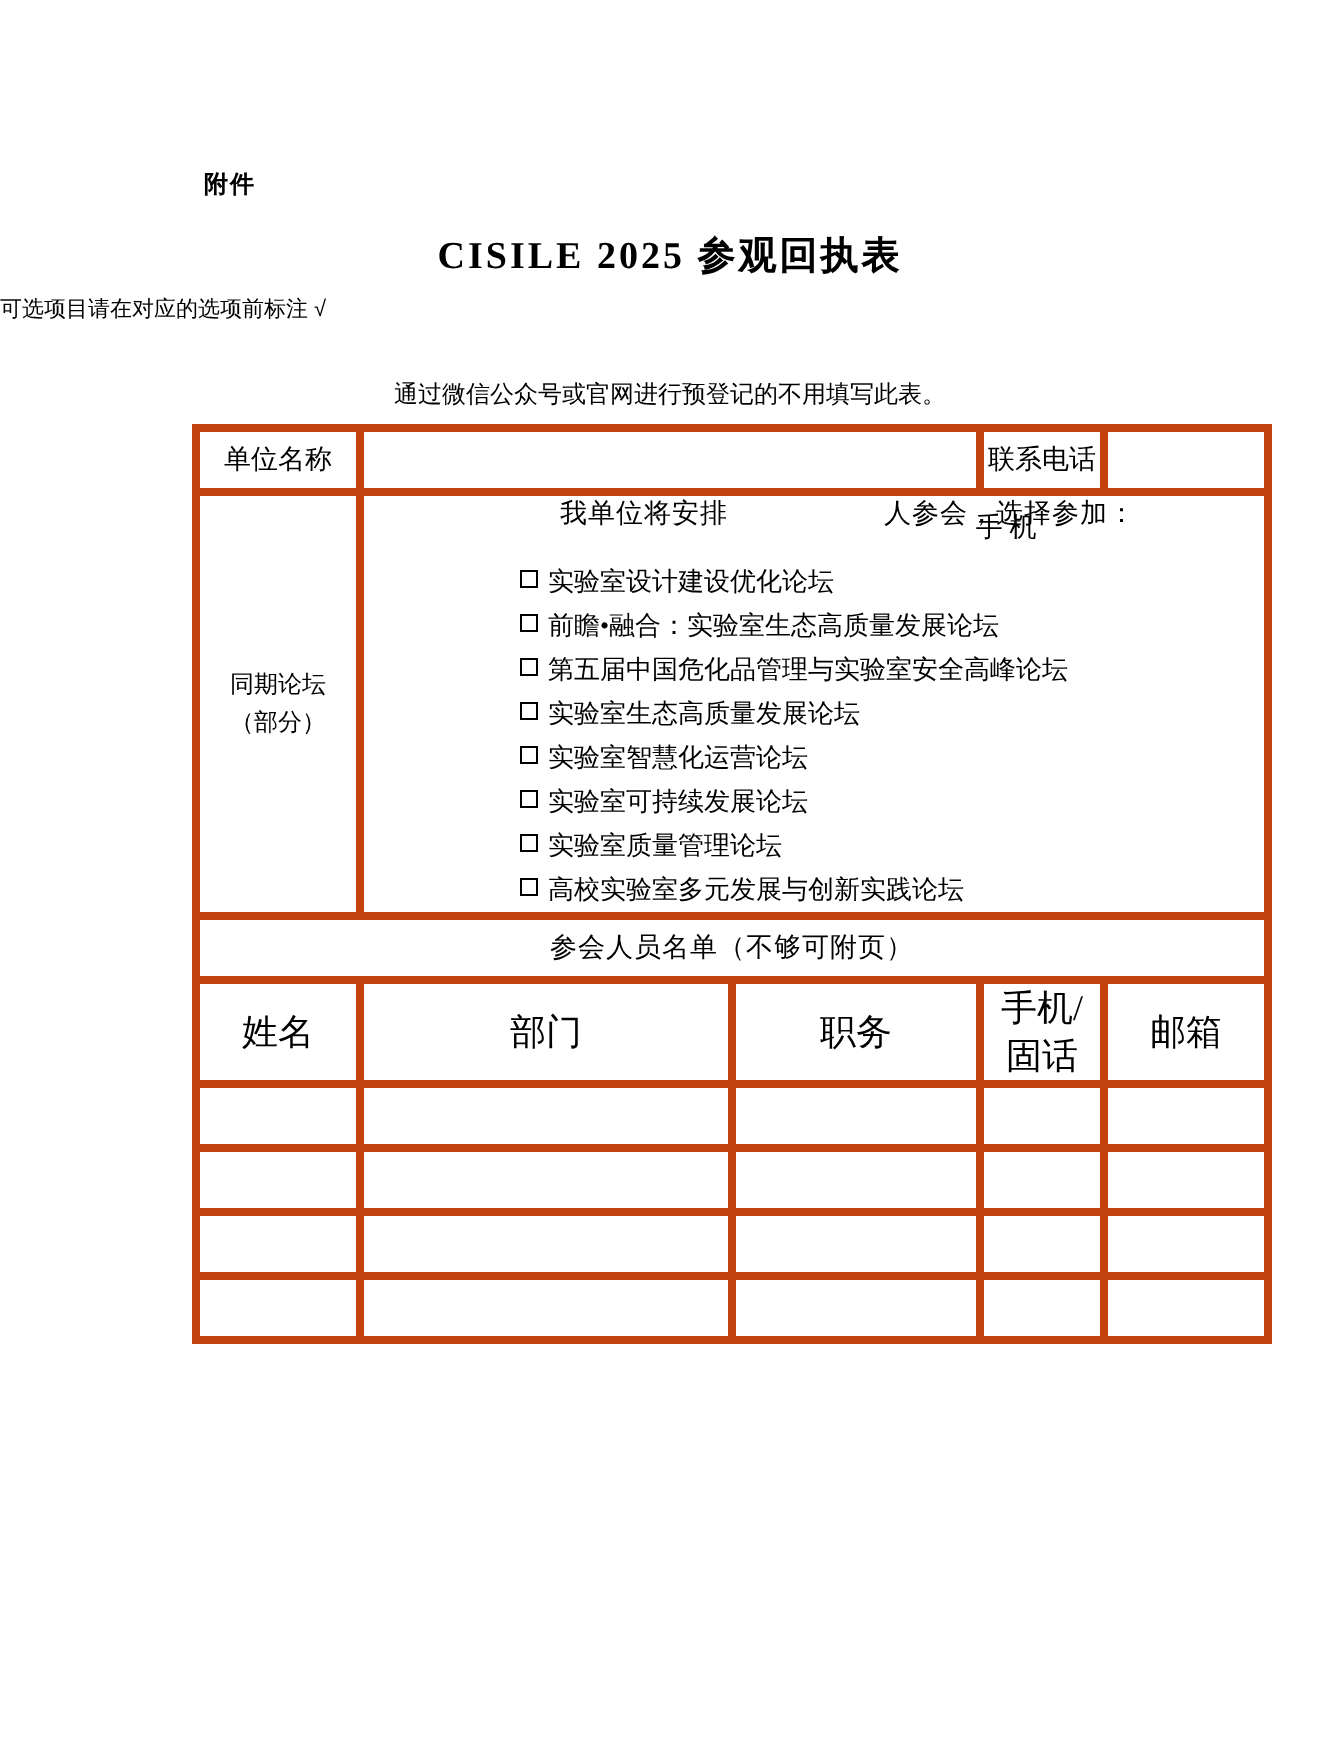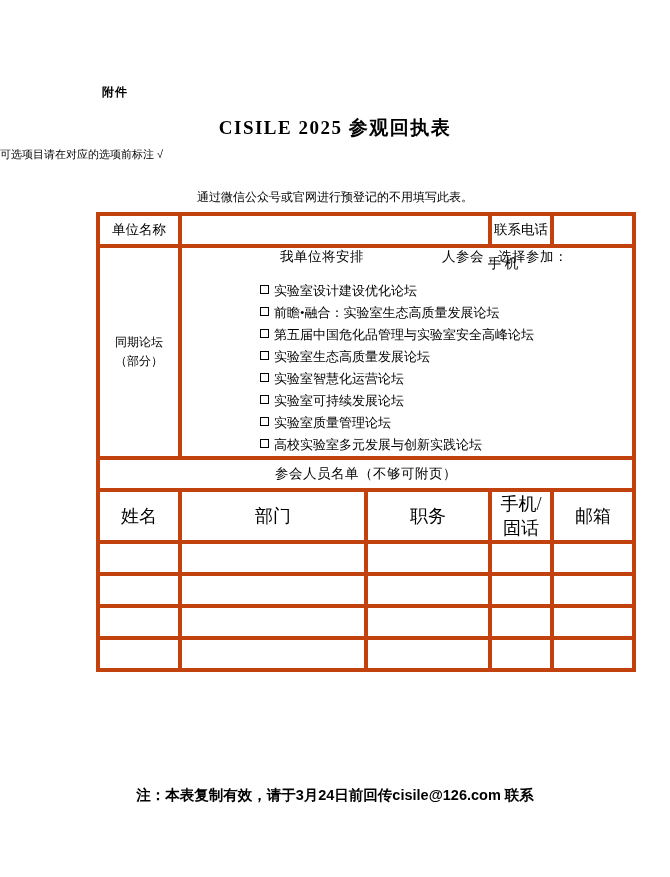--- a/index.html
+++ b/index.html
@@ -262,15 +262,14 @@
       <td></td>
       <td colspan="2"></td>
       <td></td>
       <td></td>
     </tr>
   </tbody>
     </table>
 
   <div style="position:absolute; left:472px; top:250px; width:62px; height:28px; display:flex; align-items:center; justify-content:center; font-size:13.5px;">手  机</div>
 
-  <div class="note1">注：本表复制有效，请于3月24日前回传cisile@126.com  联系</div>
 
 </div>
 
 </body></html>

